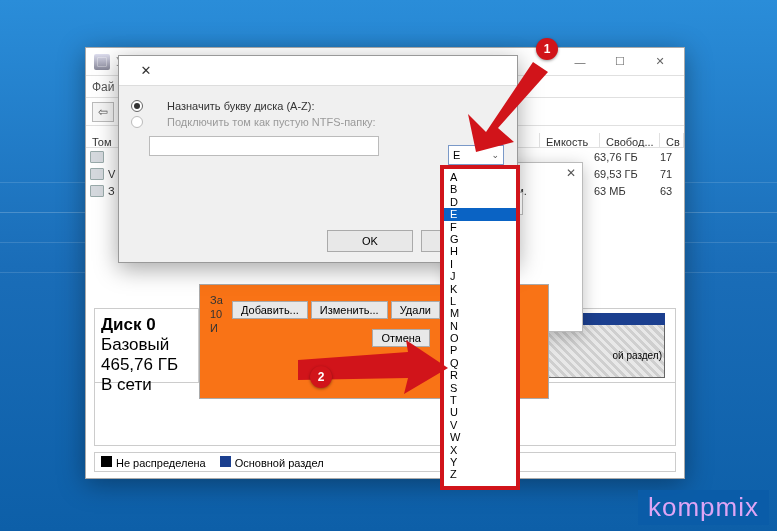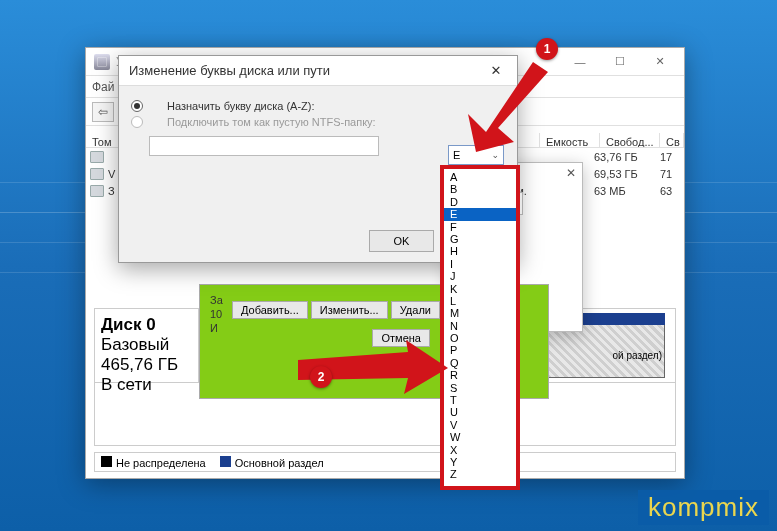--- a/index.html
+++ b/index.html
@@ -33,41 +33,41 @@
   .disk-row { display:flex; height:74px; border-bottom:1px solid #ccc; }
   .part-area { flex:1; padding:4px; display:flex; gap:2px; }
   .part { border:1px solid #666; flex:0 0 auto; font-size:10px; padding:2px; position:relative; }
   .part.blue-top::before{content:'';position:absolute;left:-1px;right:-1px;top:-1px;height:12px;background:#1b3f8f;}
   .part.hatch{ background:repeating-linear-gradient(45deg,#e8e8e8 0 3px,#cfcfcf 3px 6px); }
 
   .legend { position:absolute; left:8px; right:8px; bottom:6px; height:20px; border:1px solid #ccc; display:flex; align-items:center; font-size:11px; padding:0 6px; gap:14px; background:#fff; }
   .legend .sw{width:11px;height:11px;display:inline-block;margin-right:4px;}
 
   
-  .panel2 { position:absolute; left:199px; top:284px; width:350px; height:115px; background:#84cc16; border:1px solid #aaa; font-size:11px; }
+  .panel2 { position:absolute; left:199px; top:284px; width:350px; height:115px; background:#f97316; border:1px solid #aaa; font-size:11px; }
   .panel2 .body { padding:8px 10px; display:flex; gap:8px; }
   .panel2 .lefttxt { width:14px; overflow:hidden; color:#333; line-height:14px; }
   .panel2 button { font-size:11px; padding:2px 8px; background:#e8e8e8; border:1px solid #aaa; }
   .panel2 .row-btns { margin-top:8px; }
   .panel2 .row-okc { text-align:right; padding:10px 10px 0; }
 
   
   .dlg { position:absolute; left:118px; top:55px; width:400px; height:208px; background:#f0f0f0; border:1px solid #999; box-shadow:0 6px 22px rgba(0,0,0,.35); }
   .dlg .dlg-title { height:30px; display:flex; align-items:center; padding:0 4px 0 10px; font-size:13px; background:#fff; border-bottom:1px solid #ddd; }
   .dlg .dlg-title .t { flex:1; color:#333; }
   .dlg .dlg-title .x { width:34px; height:22px; display:flex; align-items:center; justify-content:center; font-size:13px; color:#333; }
   .dlg .dlg-body { padding:10px 12px; font-size:11px; color:#333; }
   .dlg .radio { display:flex; align-items:center; gap:24px; margin:4px 0; }
   .dlg .radio .r{width:12px;height:12px;border:1px solid #666;border-radius:50%;position:relative;background:#fff;}
   .dlg .radio .r.on::after{content:'';position:absolute;left:2px;top:2px;width:6px;height:6px;background:#333;border-radius:50%;}
   .dlg .radio.gray{color:#9a9a9a;} .dlg .radio.gray .r{border-color:#bbb;}
   .dlg input[type=text]{ width:230px; height:20px; border:1px solid #bbb; background:#fff; margin:4px 0 0 18px; font-size:11px; padding:2px 4px; color:#888; }
   .dlg .browse { position:absolute; left:364px; top:136px; width:40px; height:23px; border:1px solid #aaa; background:#e8e8e8; font-size:11px; overflow:hidden; padding:2px 4px; }
   .dlg .row-okc{position:absolute; right:10px; bottom:10px; display:flex; gap:8px;}
-  .dlg .row-okc button{width:65px;height:22px;font-size:11px;background:#e8e8e8;border:1px solid #aaa;}
+  .dlg .row-okc button{width:86px;height:22px;font-size:11px;background:#e8e8e8;border:1px solid #aaa;}
 
   
   .sel { position:absolute; left:448px; top:145px; width:56px; height:20px; border:1px solid #7a99c8; background:#fff; font-size:11px; display:flex; align-items:center; padding:0 4px; }
   .sel .caret{margin-left:auto;font-size:9px;color:#555;}
 
   
   .dd { position:absolute; left:440px; top:165px; width:80px; height:325px; border:4px solid #d1141a; background:#fff; font-size:11px; overflow:hidden; padding:2px 0; }
   .dd div { padding:0 6px; height:12.4px; line-height:12.4px; }
   .dd div.sel-item { background:#0a63c4; color:#fff; }
 
@@ -75,21 +75,21 @@
   .popup { position:absolute; left:448px; top:162px; width:135px; height:170px; background:#fff; border:1px solid #bbb; box-shadow:0 4px 16px rgba(0,0,0,.25); font-size:11px; }
   .popup .x { position:absolute; right:6px; top:3px; font-size:12px; color:#555; }
   .popup .txt { padding:22px 8px 0; color:#333; }
 
   
   .badge { position:absolute; width:22px; height:22px; background:#d1141a; border-radius:50%; color:#fff; font-size:12px; display:flex; align-items:center; justify-content:center; font-weight:bold; box-shadow:0 1px 3px rgba(0,0,0,.4); }
   .arrow1 { position:absolute; left:468px; top:62px; width:90px; height:90px; }
   .arrow2 { position:absolute; left:298px; top:340px; width:150px; height:60px; }
 
   
-  .watermark { position:absolute; right:8px; bottom:6px; background:#0a5ca8; color:#fde047; font-size:26px; padding:2px 10px; font-family:Arial; letter-spacing:1px; opacity:.92; }
+  .watermark { position:absolute; right:8px; bottom:6px; background:#0a5ca8; color:#f0abfc; font-size:26px; padding:2px 10px; font-family:Arial; letter-spacing:1px; opacity:.92; }
 </style>
 </head>
 <body>
 
 <div class="desktop-bg"></div>
 
 <div class="window-main">
   <div class="titlebar">
     <span class="icon-disk"></span>
     <span class="title">Управление дисками</span>
@@ -174,21 +174,20 @@
       </div>
       <div class="row-okc">
         <button>Отмена</button>
       </div>
     </div>
   </div>
 </div>
 
 <div class="dlg">
   <div class="dlg-title">
-    <span class="t">Изменение буквы диска или пути</span>
     <span class="x">✕</span>
   </div>
   <div class="dlg-body">
     <label class="radio">
       <span class="r on"></span>
       <span>Назначить букву диска (A-Z):</span>
     </label>
     <label class="radio gray">
       <span class="r"></span>
       <span>Подключить том как пустую NTFS-папку:</span>

